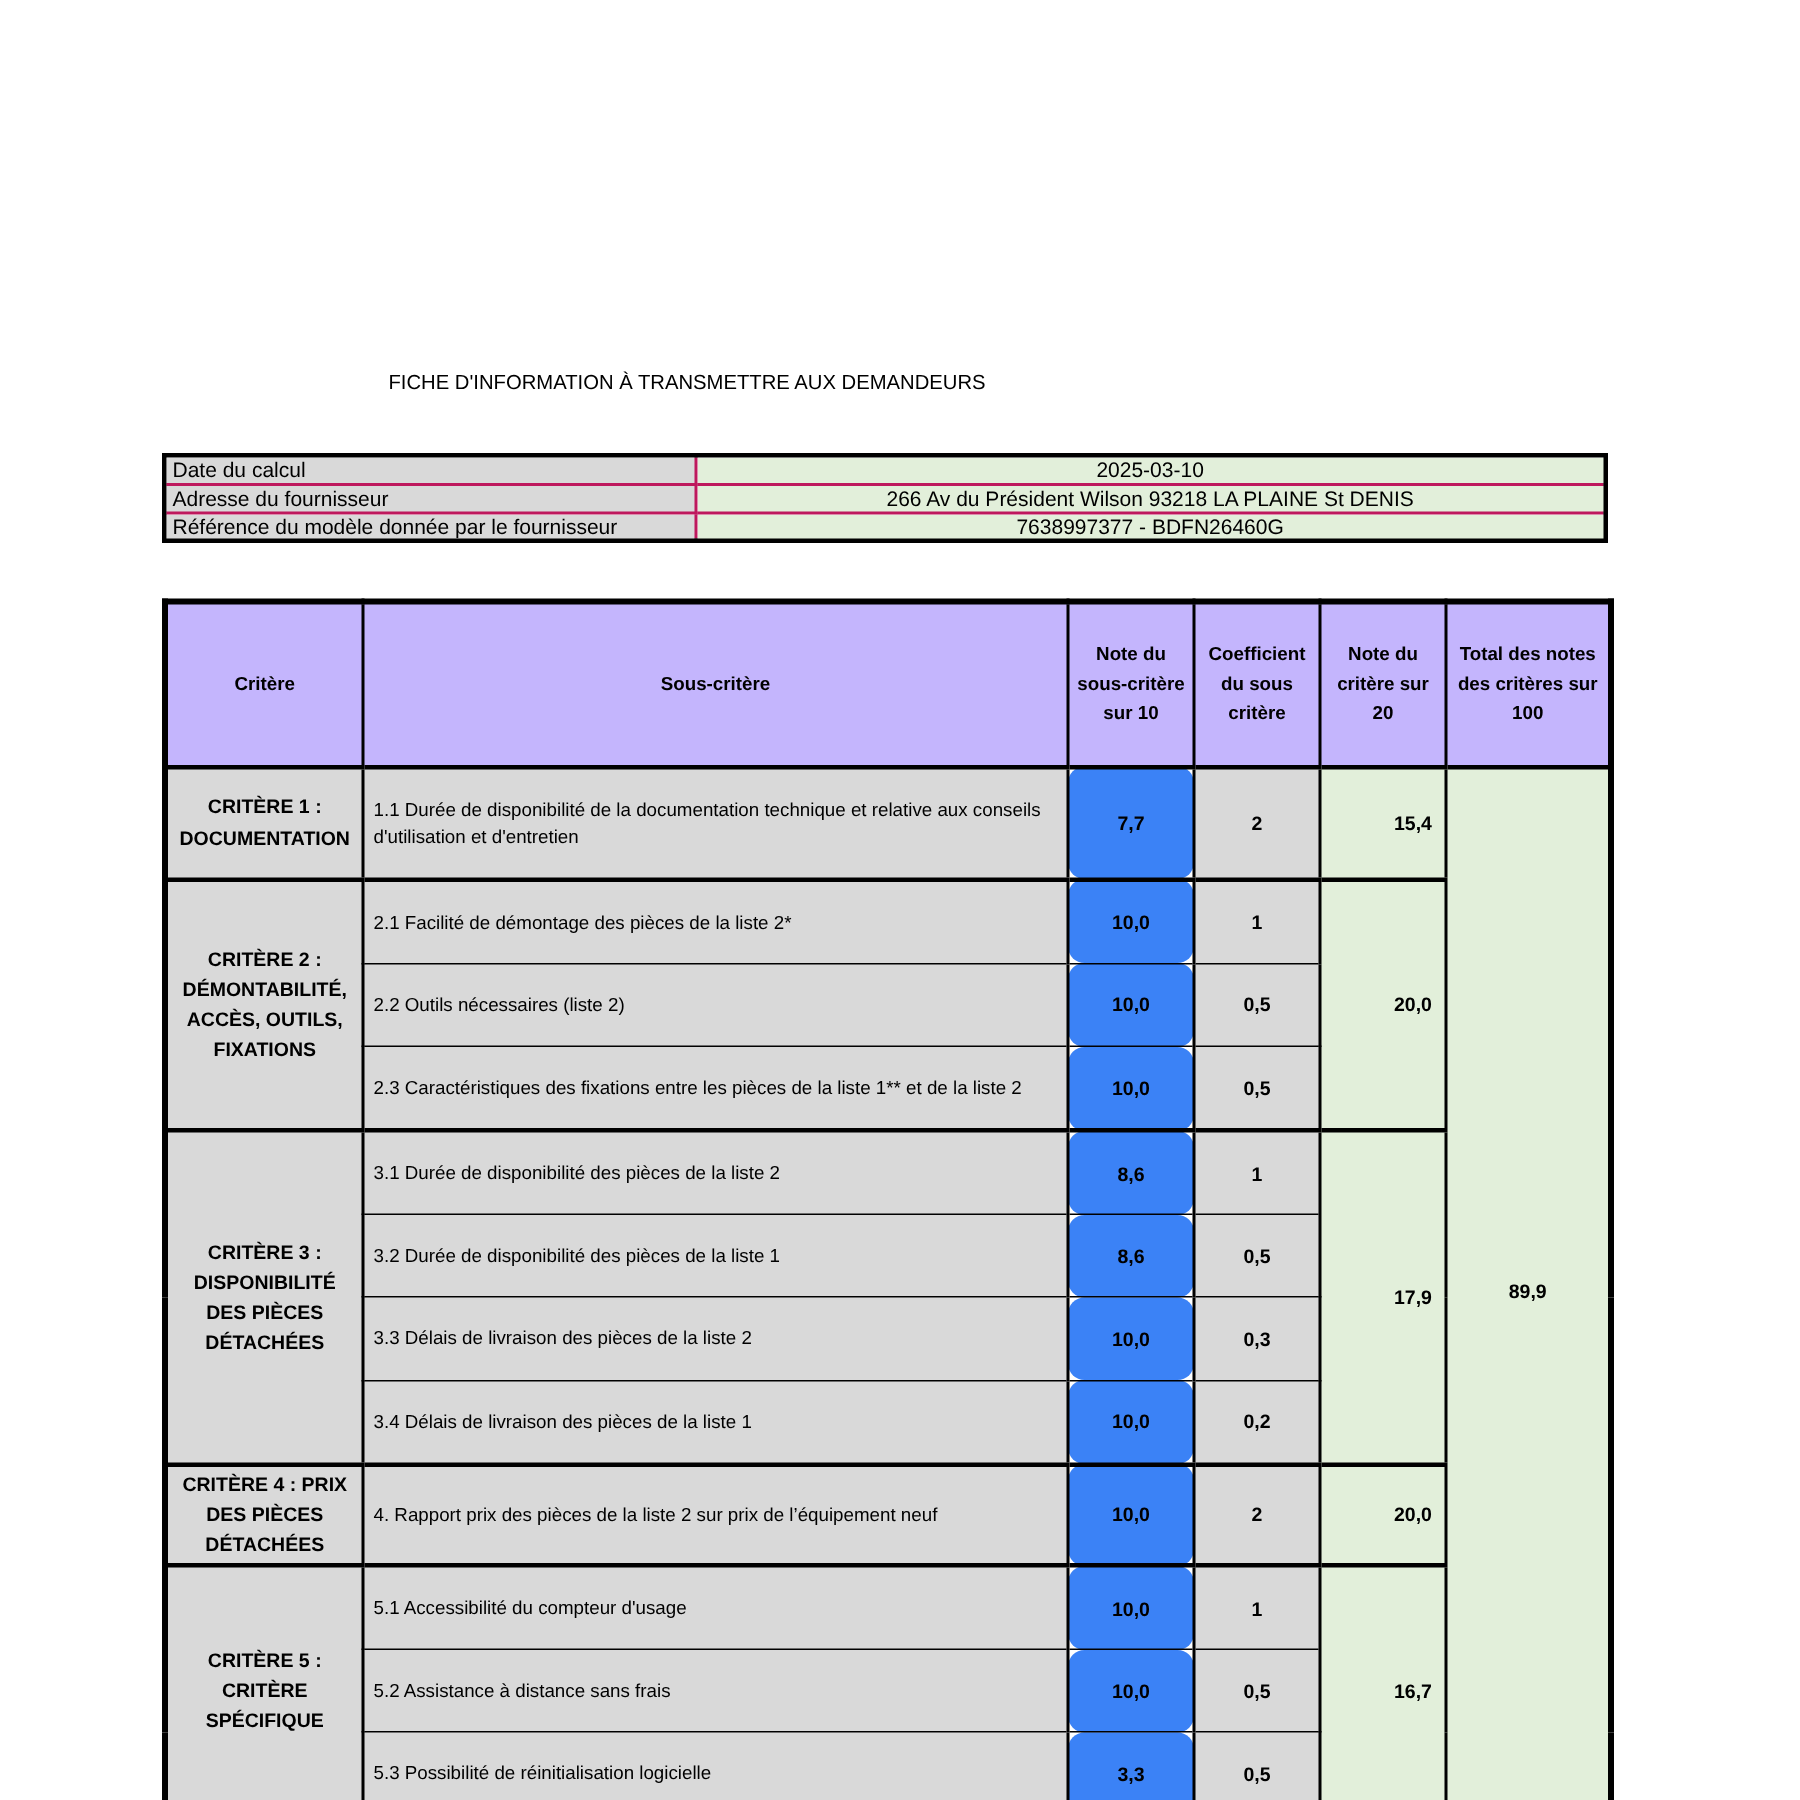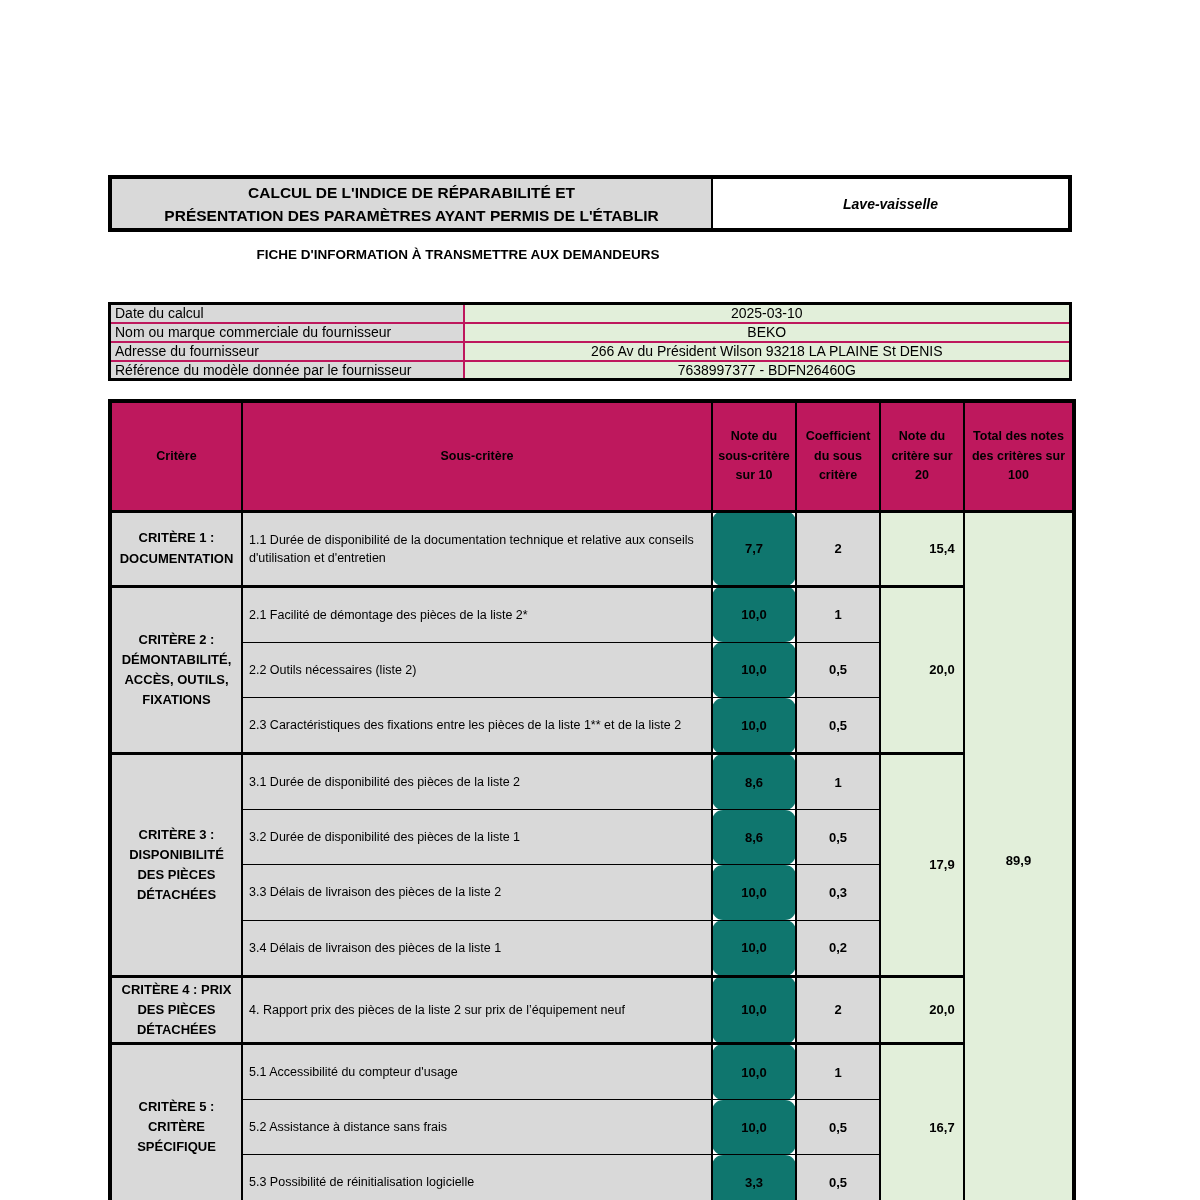--- a/index.html
+++ b/index.html
@@ -25,21 +25,21 @@
   }
   .title-left div { font-size: 15.5px; font-weight: bold; line-height: 23px; }
   .title-right {
     flex: 1; background: #fff;
     display: flex; justify-content: center; align-items: center;
   }
   .title-right span { font-size: 14px; font-weight: bold; font-style: italic; }
 
   
   .subtitle { position: absolute; left: 108px; top: 247px; width: 700px; text-align: center; }
-  .subtitle .s1 { font-size: 13.5px; font-weight: bold; }
+  .subtitle .s1 { font-size: 13.5px; font-weight: normal; }
   .subtitle .s2 { font-size: 13.5px; font-weight: bold; margin-top: 12px; }
 
   
   .info-table {
     position: absolute; left: 108px; top: 302px; width: 964px;
     border-collapse: collapse; table-layout: fixed;
     border: 3px solid #000;
   }
   .info-table td {
     border: 2px solid #be185d; height: 19px; font-size: 14px;
@@ -60,32 +60,32 @@
   }
   .crit-table tr.gs th, .crit-table tr.gs td { border-top-width: 3px; }
   .crit-table tr { height: 31px; }
   .crit-table tr.h-head { height: 110px; }
   .crit-table tr.h-r1 { height: 40px; }
   .crit-table tr.h-r4 { height: 48px; }
   .crit-table tr.h-5 { height: 32px; }
   .crit-table tr.h-final { height: 34px; }
 
   .crit-table th {
-    background: #be185d; font-size: 12.5px; font-weight: bold;
+    background: #c4b5fd; font-size: 12.5px; font-weight: bold;
     text-align: center; line-height: 1.55; padding: 2px 3px;
   }
   .crit-table td.crit {
     background: #d9d9d9; font-size: 13px; font-weight: bold;
     text-align: center; line-height: 1.55; padding: 2px 3px;
   }
   .crit-table td.sub {
     background: #d9d9d9; font-size: 12.5px; text-align: left;
     padding: 18px 6px; line-height: 1.45;
   }
-  .crit-table td.num { background: #0f766e; font-size: 13px; font-weight: bold; text-align: center; border-radius: 11px; }
+  .crit-table td.num { background: #3b82f6; font-size: 13px; font-weight: bold; text-align: center; border-radius: 11px; }
   .crit-table td.coef { background: #d9d9d9; font-size: 13px; font-weight: bold; text-align: center; }
   .crit-table td.score { background: #e2efda; font-size: 13px; font-weight: bold; text-align: center; padding-left: 40px; }
   .crit-table td.total { background: #e2efda; font-size: 13px; font-weight: bold; text-align: center; }
 
   .crit-table tr.h-final td { background: #92d050; }
   .crit-table td.final-label {
     text-align: right; font-size: 20px; font-weight: bold; padding-right: 10px;
   }
   .crit-table td.final-score { text-align: center; font-size: 20px; font-weight: bold; }
 
@@ -93,43 +93,30 @@
   .footnotes {
     position: absolute; left: 110px; top: 970px; width: 945px;
     font-size: 13.5px; font-style: italic; line-height: 28px;
   }
 </style>
 </head>
 <body>
 
 <div class="page">
 
-  <div class="title-box">
-    <div class="title-left">
-      <div>CALCUL DE L'INDICE DE RÉPARABILITÉ ET</div>
-      <div>PRÉSENTATION DES PARAMÈTRES AYANT PERMIS DE L'ÉTABLIR</div>
-    </div>
-    <div class="title-right">
-      <span>Lave-vaisselle</span>
-    </div>
-  </div>
 
   <div class="subtitle">
     <div class="s1">FICHE D'INFORMATION À TRANSMETTRE AUX DEMANDEURS</div>
   </div>
 
   <table class="info-table">
     <tbody>
       <tr>
         <td class="il">Date du calcul</td>
         <td class="iv">2025-03-10</td>
-      </tr>
-      <tr>
-        <td class="il">Nom ou marque commerciale du fournisseur</td>
-        <td class="iv">BEKO</td>
       </tr>
       <tr>
         <td class="il">Adresse du fournisseur</td>
         <td class="iv">266 Av du Président Wilson 93218 LA PLAINE St DENIS</td>
       </tr>
       <tr>
         <td class="il">Référence du modèle donnée par le fournisseur</td>
         <td class="iv">7638997377 - BDFN26460G</td>
       </tr>
     </tbody>

